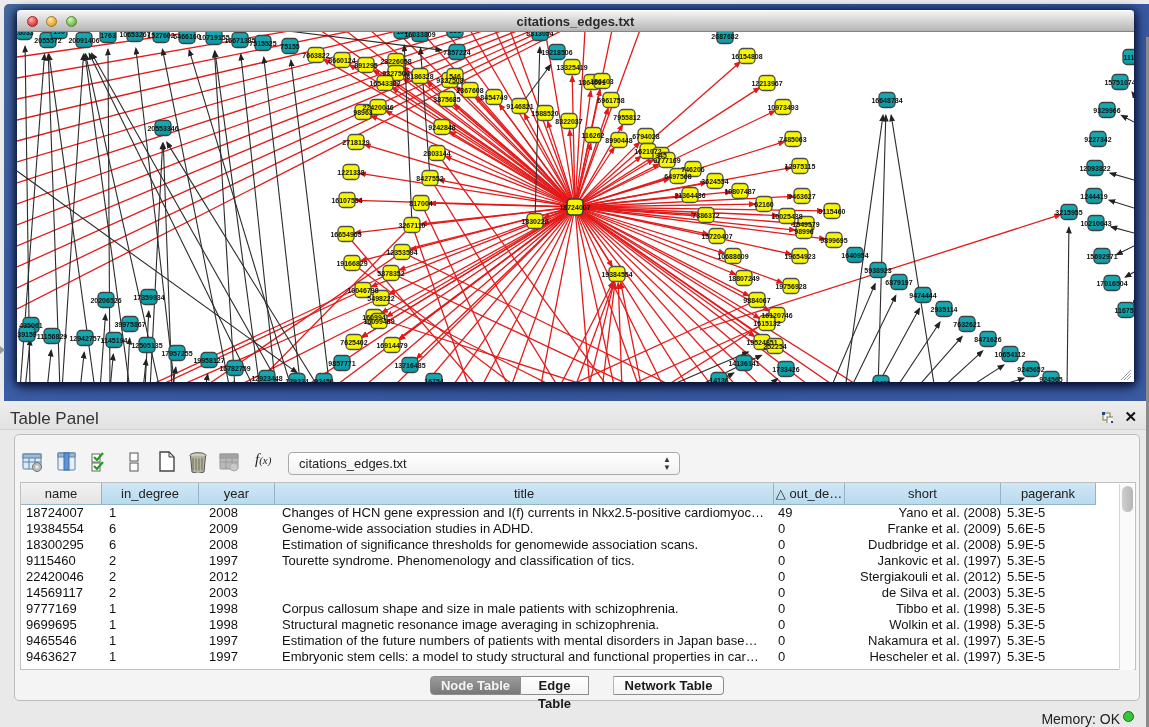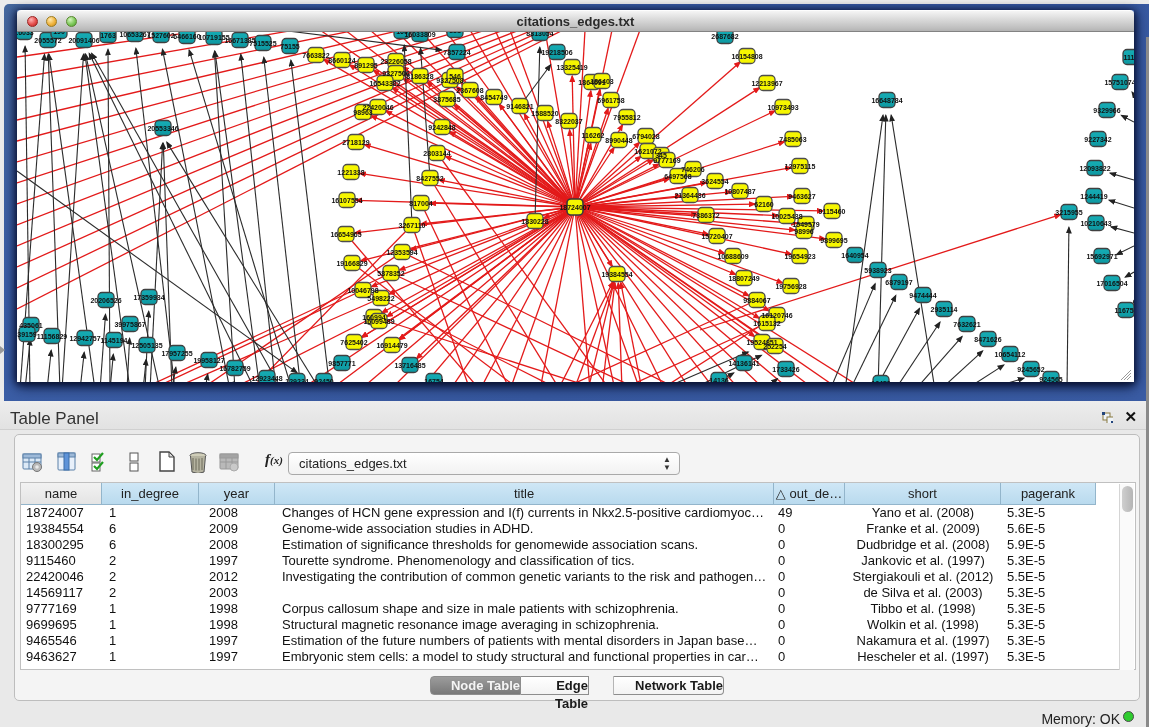--- a/index.html
+++ b/index.html
@@ -24,25 +24,25 @@
 #dropdown{position:absolute;left:273px;top:17px;width:392px;height:23px;background:linear-gradient(#ffffff,#f2f2f2);border:1px solid #a9a9a9;border-radius:4px;font-size:13px;color:#222;line-height:21px;padding-left:10px}
 #dd-arr{position:absolute;right:8px;top:3px;font-size:8px;color:#333;line-height:8px}
 #tablewrap{position:absolute;left:5px;top:47px;width:1116px;height:188px;background:#fff;border:1px solid #c0c0c0}
 #thead{position:absolute;left:0;top:0;height:34px;width:1114px}
 .th{position:absolute;top:0;height:22px;background:linear-gradient(#cfe7f6,#b9daee);border-right:1px solid #93b5cb;border-bottom:1px solid #93b5cb;font-size:13px;color:#222;text-align:center;line-height:21px}
 .th.sel{background:linear-gradient(#f2f2f2,#e4e4e4)}
 #tbody{position:absolute;left:0;top:22px;width:1114px;font-size:13px;color:#111}
 .tr{position:relative;height:16px;line-height:16px;white-space:nowrap}
 .tr div{position:absolute;top:0;overflow:hidden}
 .c0{left:5px;width:90px}.c1{left:88px;width:90px}.c2{left:188px;width:80px}.c3{left:261px;width:492px}
-.c4{left:757px;width:65px}.c5{left:824px;width:156px;text-align:center}.c6{left:986px;width:100px}
+.c4{left:757px;width:65px}.c5{left:824px;width:156px;text-align:right}.c6{left:986px;width:100px}
 #vscroll{position:absolute;right:1px;top:1px;width:15px;height:186px;background:#fafafa;border-left:1px solid #d5d5d5}
 #vthumb{position:absolute;left:2px;top:2px;width:11px;height:26px;background:linear-gradient(90deg,#cfcfcf,#b5b5b5);border-radius:6px}
 #tabs{position:absolute;left:415px;top:241px;height:19px;font-size:13px;font-weight:bold}
-.tab{position:absolute;top:0;height:19px;line-height:18px;text-align:right;border:1px solid #8d8d8d}
+.tab{position:absolute;top:0;height:19px;line-height:18px;text-align:center;border:1px solid #8d8d8d}
 #tab1{left:0;width:91px;background:linear-gradient(#9c9c9c,#787878);color:#f5f5f5;border-radius:4px 0 0 4px}
 #tab2{left:91px;width:68px;background:linear-gradient(#ffffff,#f3f3f3);color:#1a1a1a;border-left:none}
 #tab3{left:183px;width:111px;background:linear-gradient(#ffffff,#f3f3f3);color:#1a1a1a;border-left:1px solid #b5b5b5;border-radius:0 4px 4px 0}
 #mem{position:absolute;right:26px;top:310px;font-size:14px;color:#222}
 #memdot{position:absolute;right:12px;top:310px;width:11px;height:11px;border-radius:50%;background:#2ecc2e;border:1px solid #4a4a4a}
 </style></head><body>
 <div id="stage">
   <div id="desktop">
     <div id="win">
       <div id="titlebar">
@@ -624,21 +624,21 @@
           <path d="M6 7 v12 M9 7.5 v12 M12 7.5 v12 M15 7 v12" stroke="#6d6b5a"></path>
         </svg>
       <svg class="ticon" style="left:204px" width="22" height="22">
           <rect x="1" y="3" width="18" height="15" rx="1" fill="#b9b9b9" stroke="#999"></rect>
           <rect x="1" y="3" width="18" height="4" fill="#a3a3a3" stroke="#999"></rect>
           <line x1="7" y1="7" x2="7" y2="18" stroke="#999"></line>
           <line x1="13" y1="7" x2="13" y2="18" stroke="#999"></line>
           <line x1="1" y1="11" x2="19" y2="11" stroke="#999"></line>
           <circle cx="15" cy="16" r="4" fill="#c9c9c9" stroke="#aaa"></circle>
         </svg>
-      <div style="position:absolute;left:250px;top:16px;font-size:15px;color:#222;font-family:'Liberation Serif',serif;font-style:italic;font-weight:bold">f<span style="font-size:11px">(x)</span></div>
+      <div style="position:absolute;left:240px;top:16px;font-size:15px;color:#222;font-family:'Liberation Serif',serif;font-style:italic;font-weight:normal">f<span style="font-size:11px">(x)</span></div>
       <div id="dropdown">citations_edges.txt<div id="dd-arr">▲<br>▼</div></div>
       <div id="tablewrap">
         <div id="thead">
           <div class="th sel" style="left:0;width:81px">name</div>
           <div class="th" style="left:81px;width:97px">in_degree</div>
           <div class="th" style="left:178px;width:76px">year</div>
           <div class="th" style="left:254px;width:499px">title</div>
           <div class="th" style="left:753px;width:71px">△ out_de…</div>
           <div class="th" style="left:824px;width:156px">short</div>
           <div class="th" style="left:980px;width:95px">pagerank</div>
@@ -677,21 +677,20 @@
               <div class="c2">1997</div>
               <div class="c3">Tourette syndrome. Phenomenology and classification of tics.</div>
               <div class="c4">0</div>
               <div class="c5">Jankovic et al. (1997)</div>
               <div class="c6">5.3E-5</div>
             </div>
             <div class="tr">
               <div class="c0">22420046</div>
               <div class="c1">2</div>
               <div class="c2">2012</div>
-              <div class="c3">Investigating the contribution of common genetic variants to the risk and pathogen…</div>
               <div class="c4">0</div>
               <div class="c5">Stergiakouli et al. (2012)</div>
               <div class="c6">5.5E-5</div>
             </div>
             <div class="tr">
               <div class="c0">14569117</div>
               <div class="c1">2</div>
               <div class="c2">2003</div>
               <div class="c4">0</div>
               <div class="c5">de Silva et al. (2003)</div>

